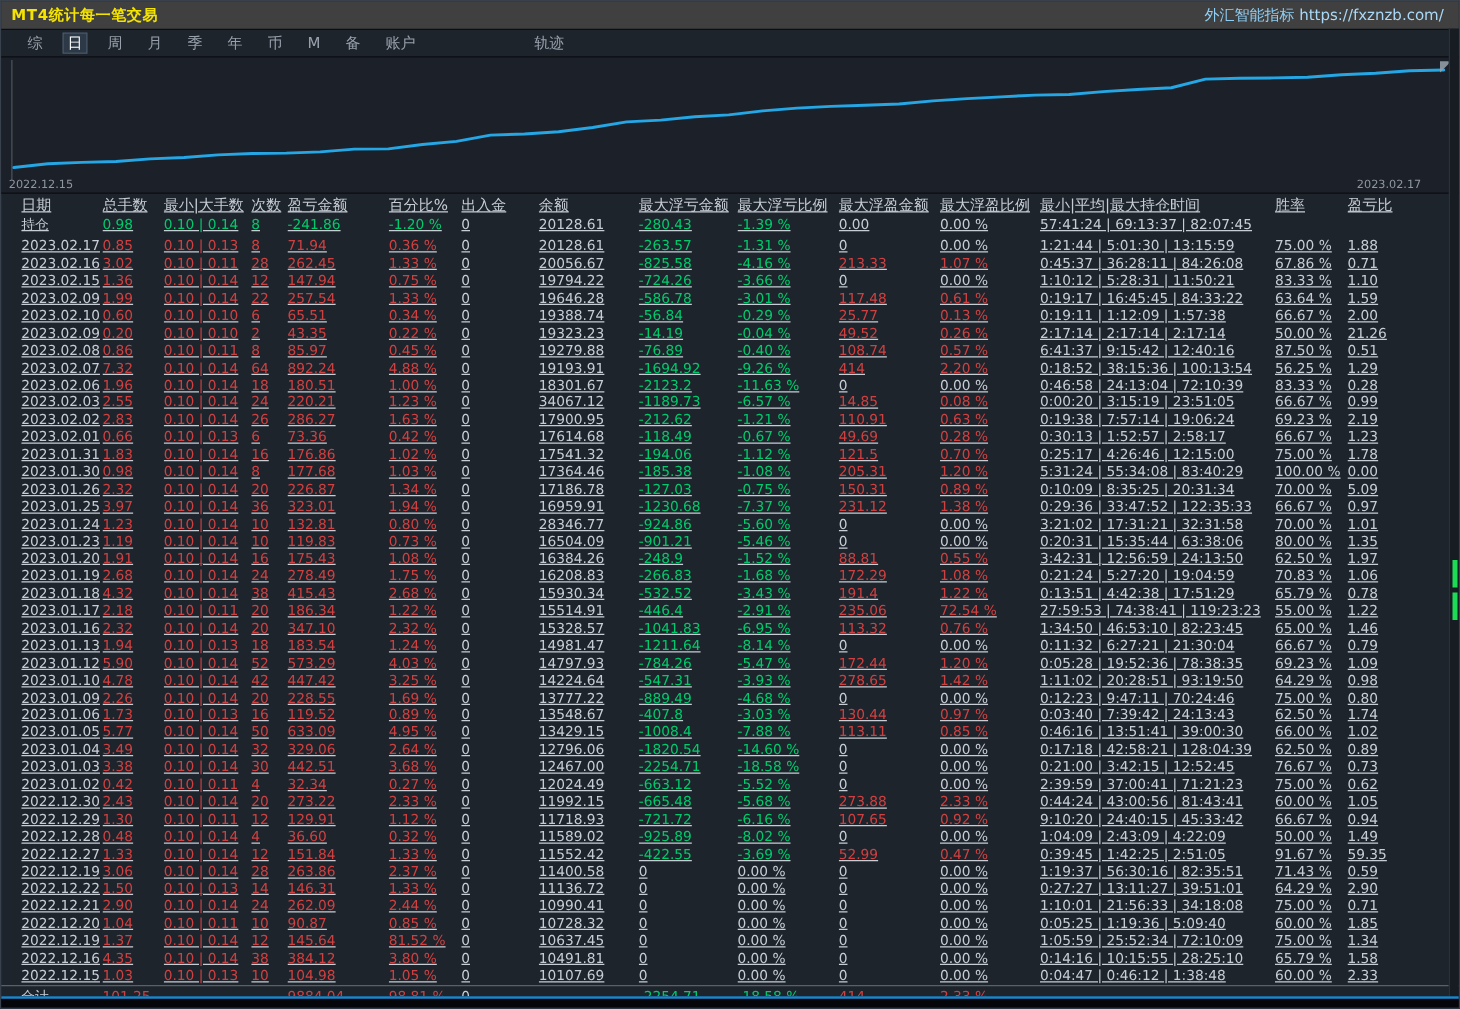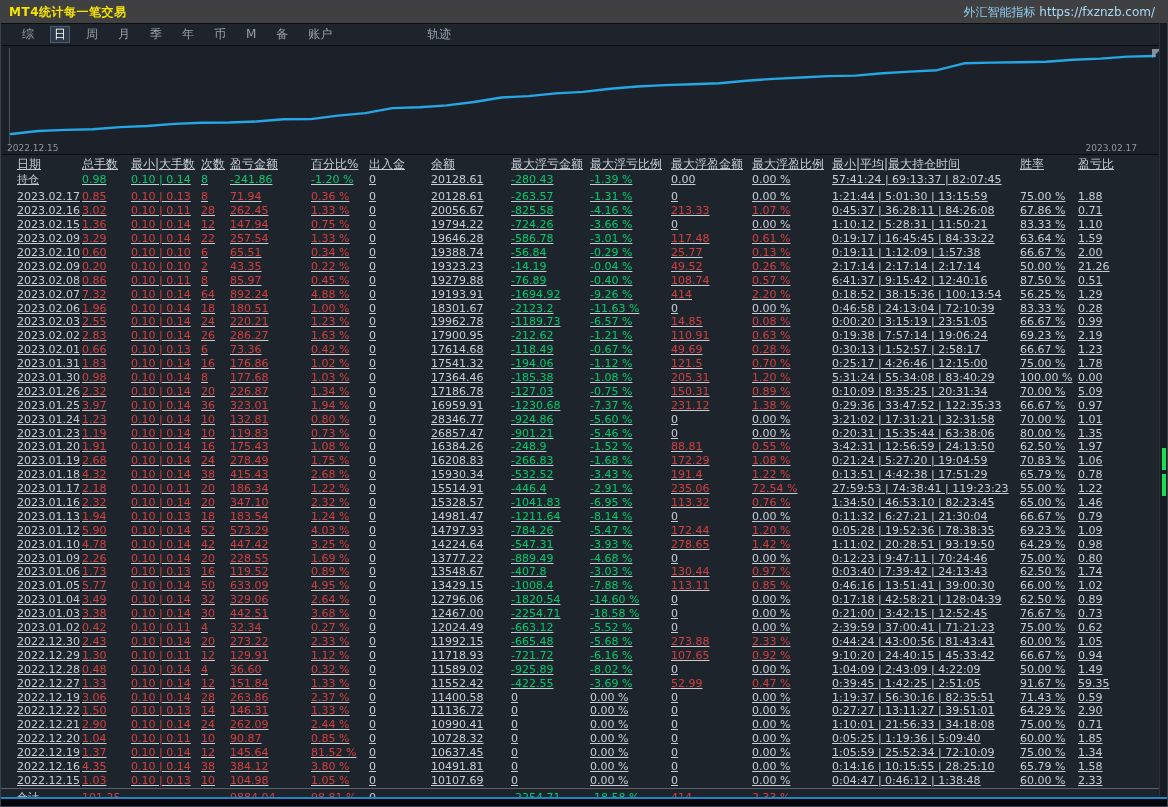--- a/index.html
+++ b/index.html
@@ -168,21 +168,21 @@
           <span class="cell c-green">-724.26</span>
           <span class="cell c-green">-3.66 %</span>
           <span class="cell c-dim">0</span>
           <span class="cell c-dim">0.00 %</span>
           <span class="cell c-dim">1:10:12 | 5:28:31 | 11:50:21</span>
           <span class="cell c-dim">83.33 %</span>
           <span class="cell c-dim">1.10</span>
         </div>
         <div class="t-row">
           <span class="cell c-dim">2023.02.09</span>
-          <span class="cell c-red">3.29</span>
+          <span class="cell c-red">1.99</span>
           <span class="cell c-red">0.10 | 0.14</span>
           <span class="cell c-red">22</span>
           <span class="cell c-red">257.54</span>
           <span class="cell c-red">1.33 %</span>
           <span class="cell c-dim">0</span>
           <span class="cell c-dim">19646.28</span>
           <span class="cell c-green">-586.78</span>
           <span class="cell c-green">-3.01 %</span>
           <span class="cell c-red">117.48</span>
           <span class="cell c-red">0.61 %</span>
@@ -276,21 +276,21 @@
           <span class="cell c-dim">0.28</span>
         </div>
         <div class="t-row">
           <span class="cell c-dim">2023.02.03</span>
           <span class="cell c-red">2.55</span>
           <span class="cell c-red">0.10 | 0.14</span>
           <span class="cell c-red">24</span>
           <span class="cell c-red">220.21</span>
           <span class="cell c-red">1.23 %</span>
           <span class="cell c-dim">0</span>
-          <span class="cell c-dim">19962.78</span>
+          <span class="cell c-dim">34067.12</span>
           <span class="cell c-green">-1189.73</span>
           <span class="cell c-green">-6.57 %</span>
           <span class="cell c-red">14.85</span>
           <span class="cell c-red">0.08 %</span>
           <span class="cell c-dim">0:00:20 | 3:15:19 | 23:51:05</span>
           <span class="cell c-dim">66.67 %</span>
           <span class="cell c-dim">0.99</span>
         </div>
         <div class="t-row">
           <span class="cell c-dim">2023.02.02</span>
@@ -412,21 +412,21 @@
           <span class="cell c-dim">1.01</span>
         </div>
         <div class="t-row">
           <span class="cell c-dim">2023.01.23</span>
           <span class="cell c-red">1.19</span>
           <span class="cell c-red">0.10 | 0.14</span>
           <span class="cell c-red">10</span>
           <span class="cell c-red">119.83</span>
           <span class="cell c-red">0.73 %</span>
           <span class="cell c-dim">0</span>
-          <span class="cell c-dim">26857.47</span>
+          <span class="cell c-dim">16504.09</span>
           <span class="cell c-green">-901.21</span>
           <span class="cell c-green">-5.46 %</span>
           <span class="cell c-dim">0</span>
           <span class="cell c-dim">0.00 %</span>
           <span class="cell c-dim">0:20:31 | 15:35:44 | 63:38:06</span>
           <span class="cell c-dim">80.00 %</span>
           <span class="cell c-dim">1.35</span>
         </div>
         <div class="t-row">
           <span class="cell c-dim">2023.01.20</span>

